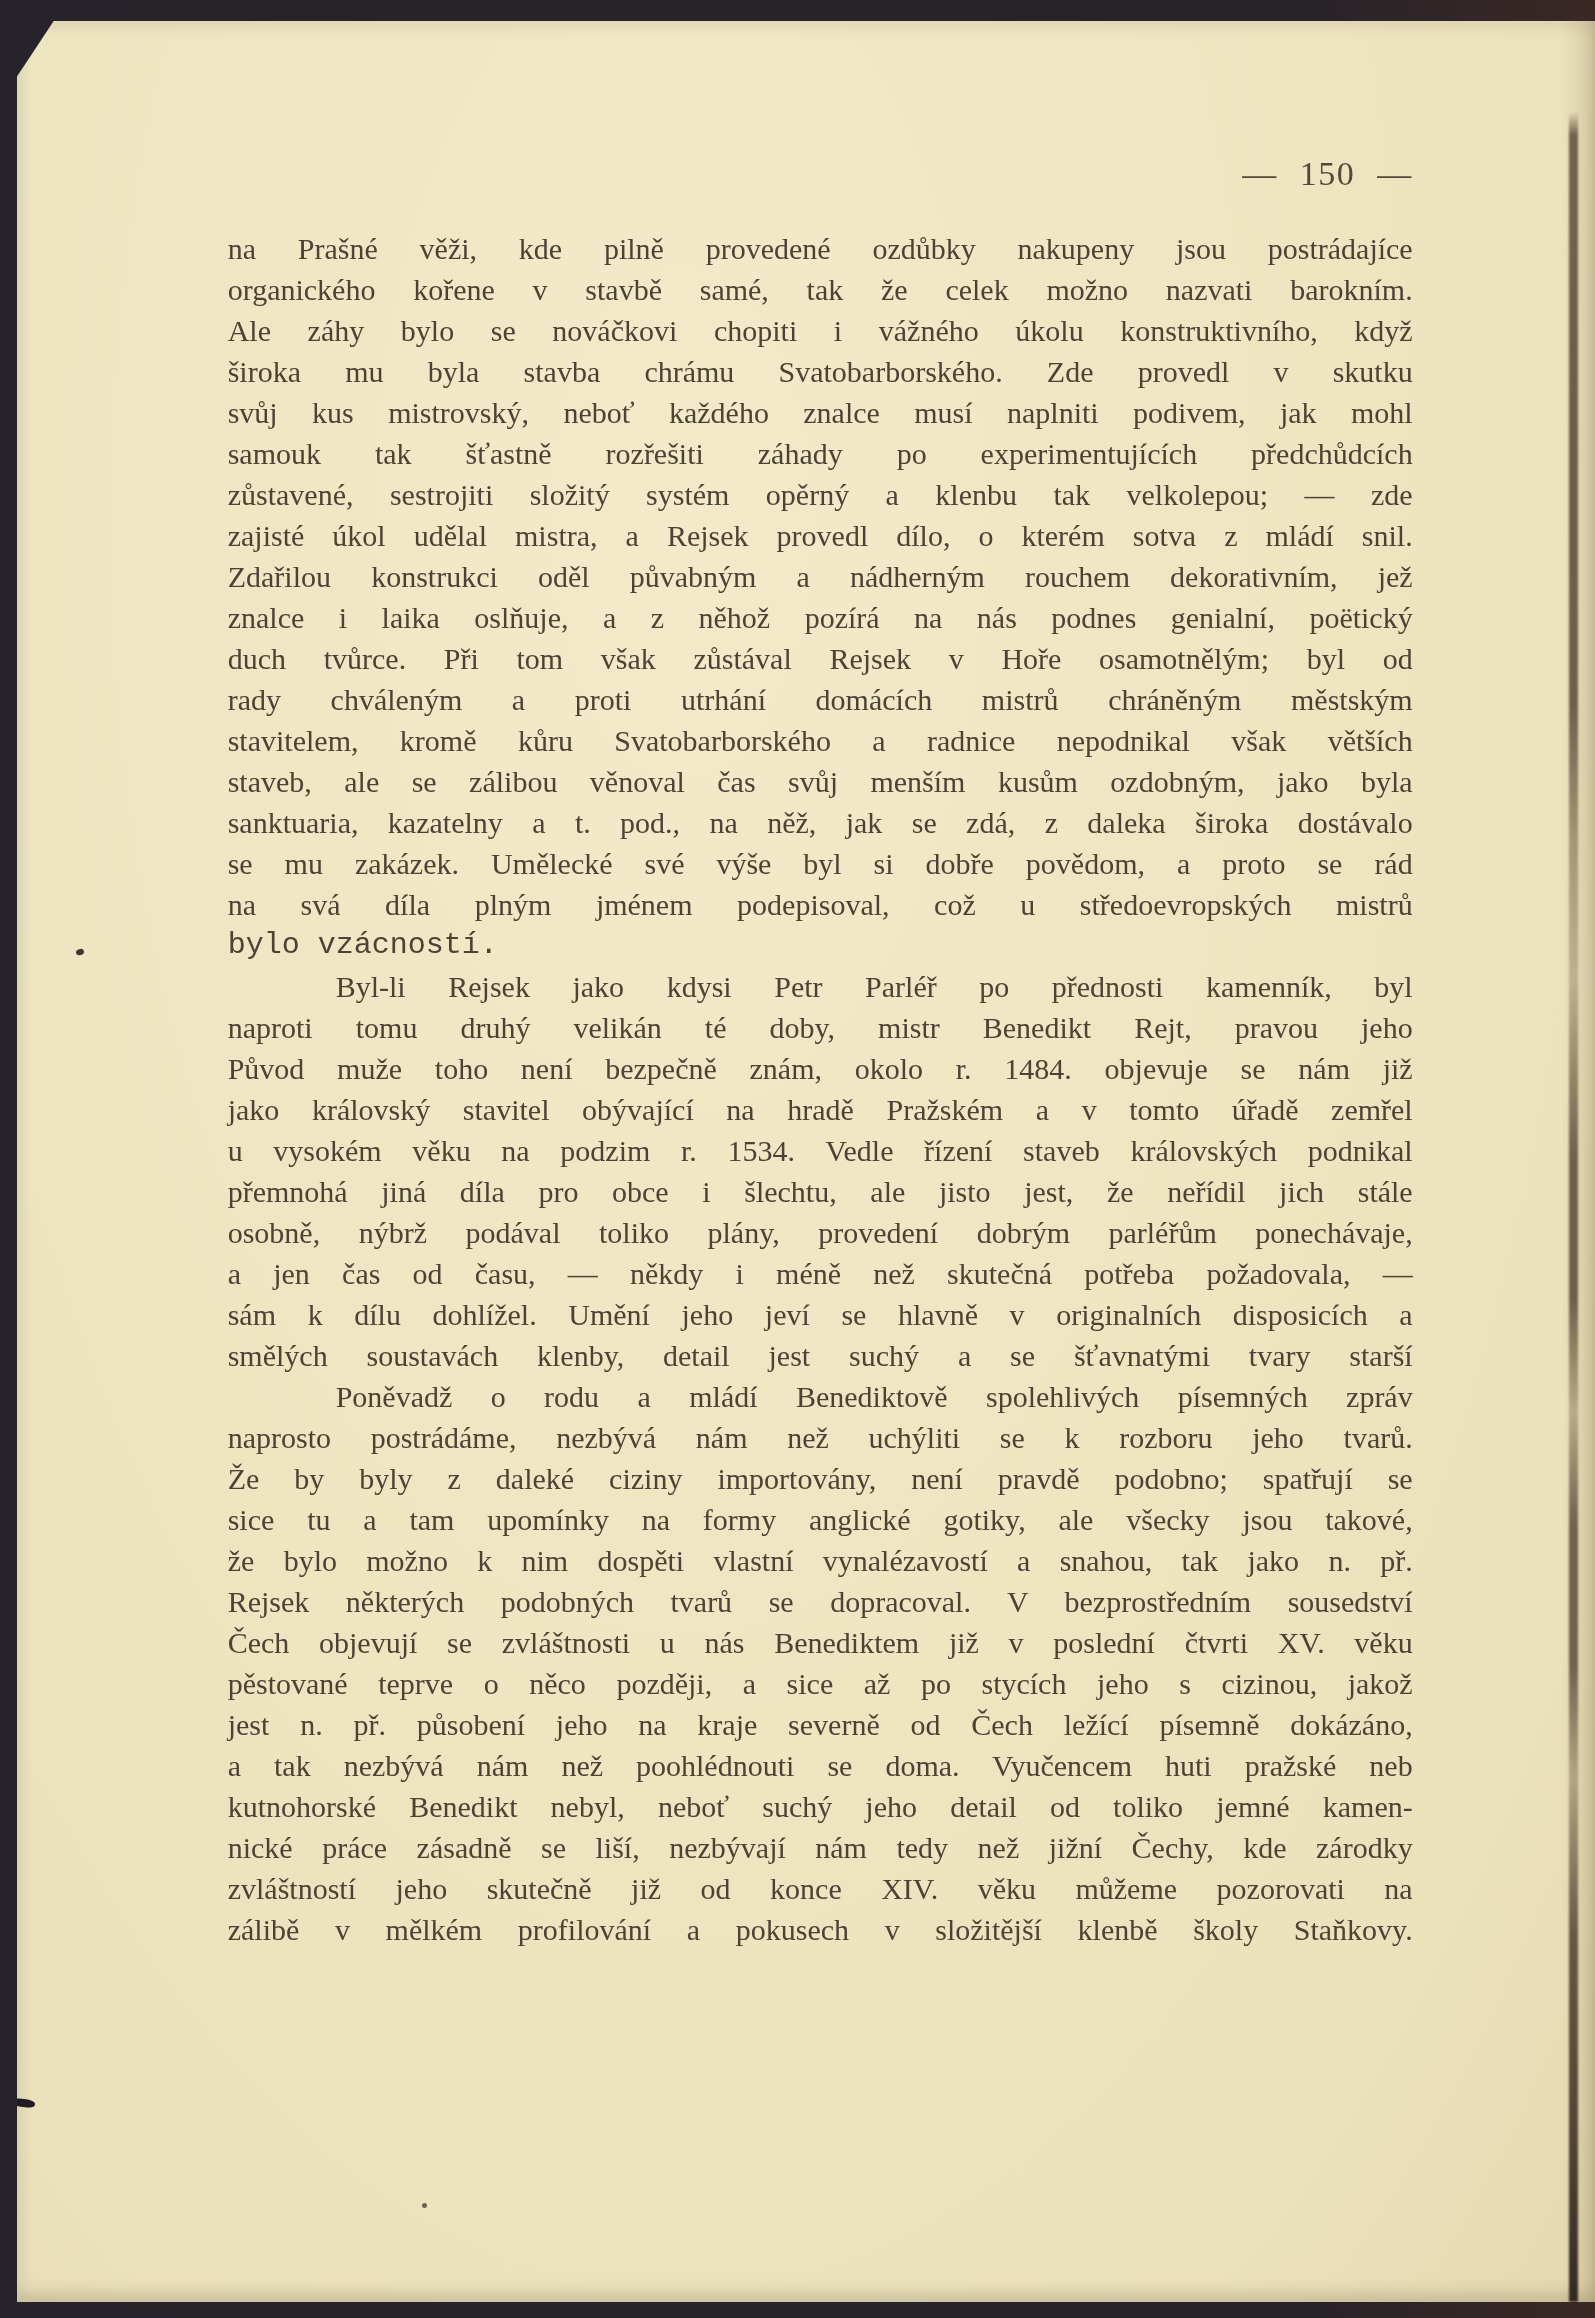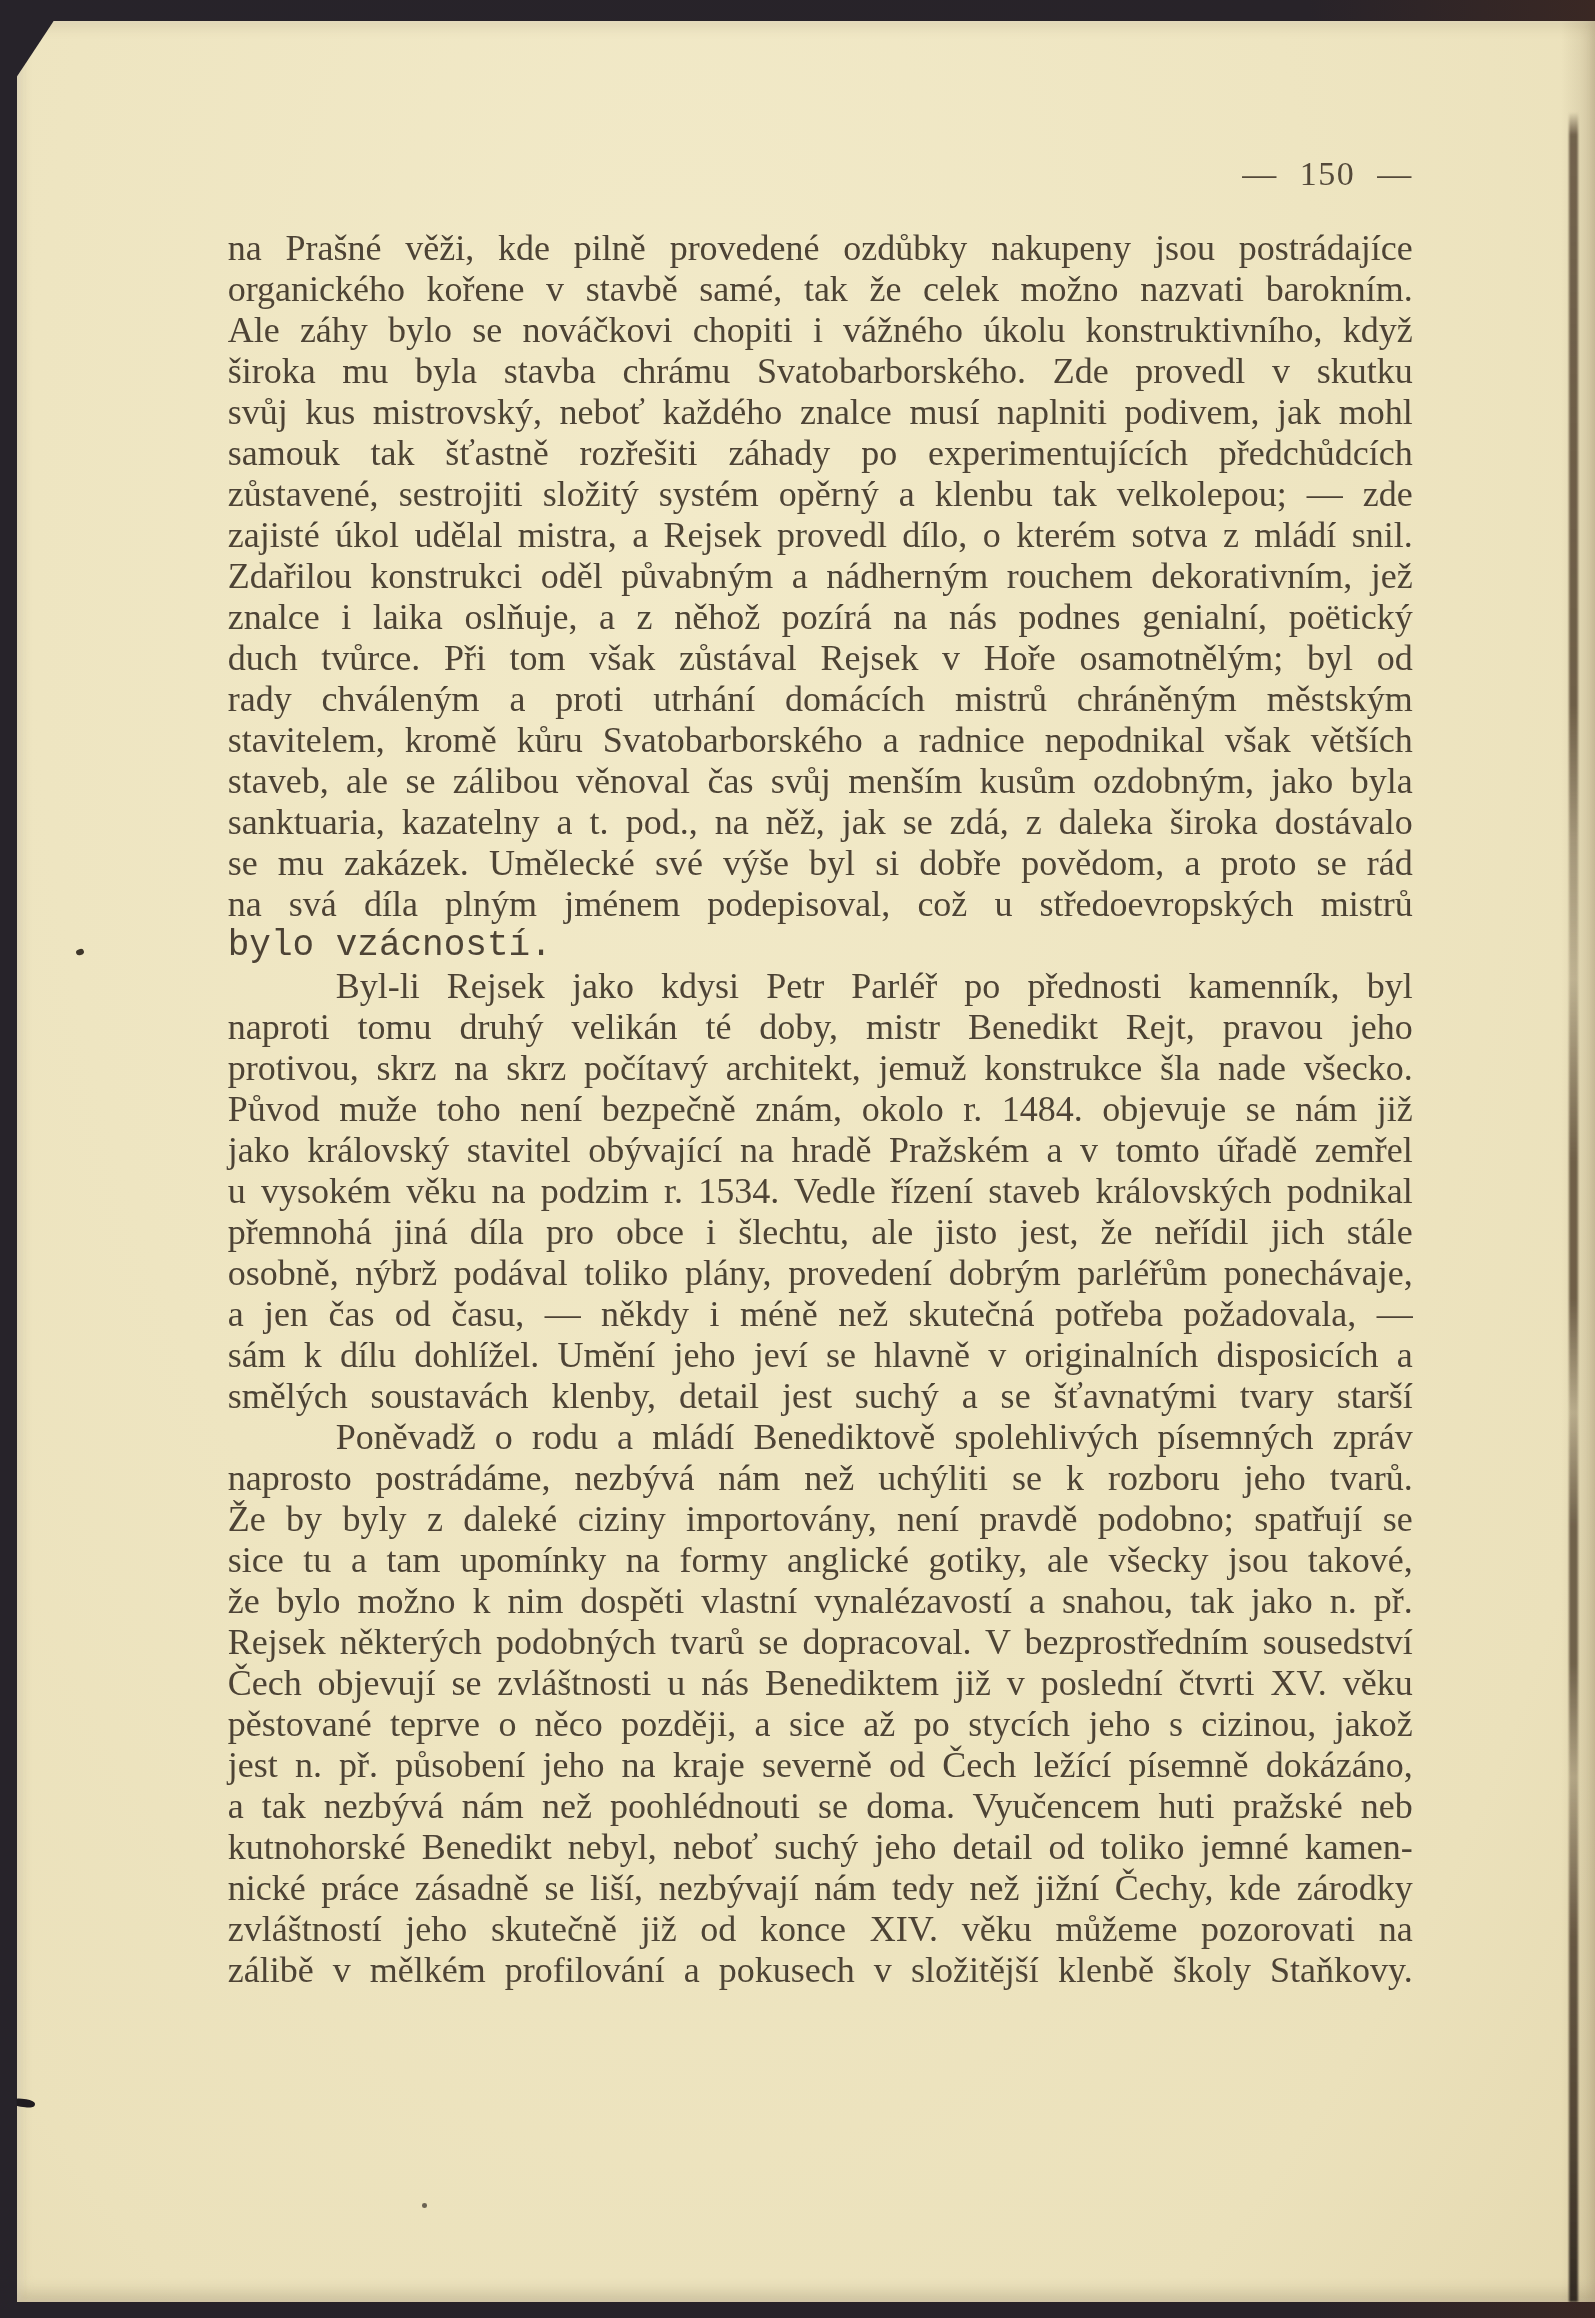--- a/index.html
+++ b/index.html
@@ -59,21 +59,21 @@
     text-align: right;
     font-size: 34px;
     letter-spacing: 1.5px;
     word-spacing: 12px;
     color: #54493a;
   }
 
   .text-block {
     position: absolute;
     left: 211px; top: 207px; width: 1185px;
-    font-size: 36px;
+    font-size: 30px;
     line-height: 41px;
     color: #4d4335;
     text-rendering: optimizeLegibility;
   }
   .line {
     text-align: justify;
     text-align-last: justify;
     white-space: normal;
   }
   .line.last { text-align-last: left; font-family: Liberation Mono, monospace; }
@@ -105,21 +105,20 @@
       <div class="line">duch tvůrce. Při tom však zůstával Rejsek v Hoře osamotnělým; byl od</div>
       <div class="line">rady chváleným a proti utrhání domácích mistrů chráněným městským</div>
       <div class="line">stavitelem, kromě kůru Svatobarborského a radnice nepodnikal však větších</div>
       <div class="line">staveb, ale se zálibou věnoval čas svůj menším kusům ozdobným, jako byla</div>
       <div class="line">sanktuaria, kazatelny a t. pod., na něž, jak se zdá, z daleka široka dostávalo</div>
       <div class="line">se mu zakázek. Umělecké své výše byl si dobře povědom, a proto se rád</div>
       <div class="line">na svá díla plným jménem podepisoval, což u středoevropských mistrů</div>
       <div class="line last">bylo vzácností.</div>
       <div class="line indent">Byl-li Rejsek jako kdysi Petr Parléř po přednosti kamenník, byl</div>
       <div class="line">naproti tomu druhý velikán té doby, mistr Benedikt Rejt, pravou jeho</div>
-      <div class="line">protivou, skrz na skrz počítavý architekt, jemuž konstrukce šla nade všecko.</div>
       <div class="line">Původ muže toho není bezpečně znám, okolo r. 1484. objevuje se nám již</div>
       <div class="line">jako královský stavitel obývající na hradě Pražském a v tomto úřadě zemřel</div>
       <div class="line">u vysokém věku na podzim r. 1534. Vedle řízení staveb královských podnikal</div>
       <div class="line">přemnohá jiná díla pro obce i šlechtu, ale jisto jest, že neřídil jich stále</div>
       <div class="line">osobně, nýbrž podával toliko plány, provedení dobrým parléřům ponechávaje,</div>
       <div class="line">a jen čas od času, — někdy i méně než skutečná potřeba požadovala, —</div>
       <div class="line">sám k dílu dohlížel. Umění jeho jeví se hlavně v originalních disposicích a</div>
       <div class="line">smělých soustavách klenby, detail jest suchý a se šťavnatými tvary starší</div>
       <div class="line indent">Poněvadž o rodu a mládí Benediktově spolehlivých písemných zpráv</div>
       <div class="line">naprosto postrádáme, nezbývá nám než uchýliti se k rozboru jeho tvarů.</div>

